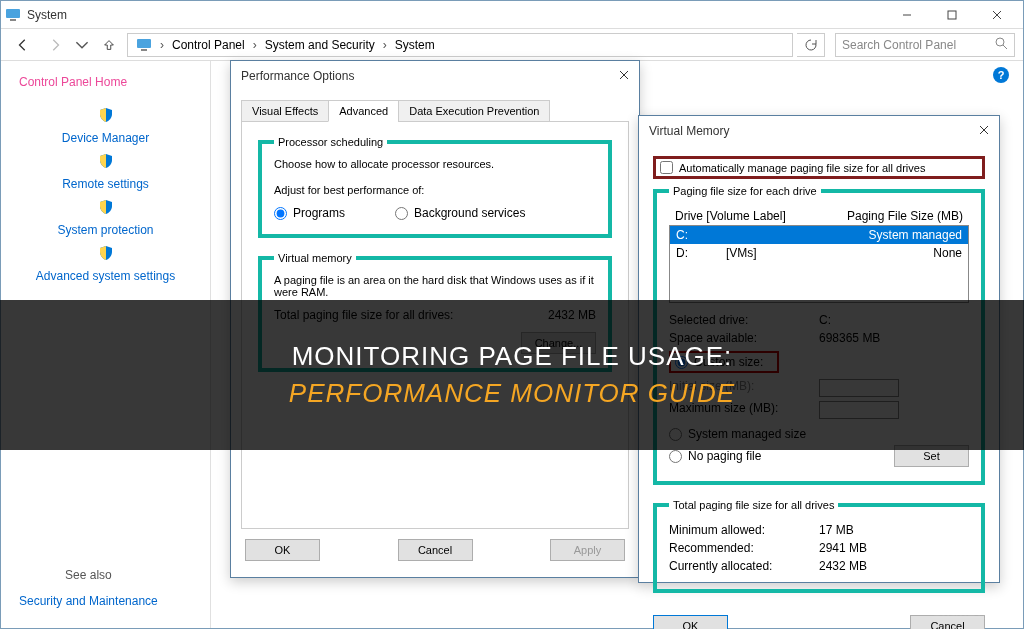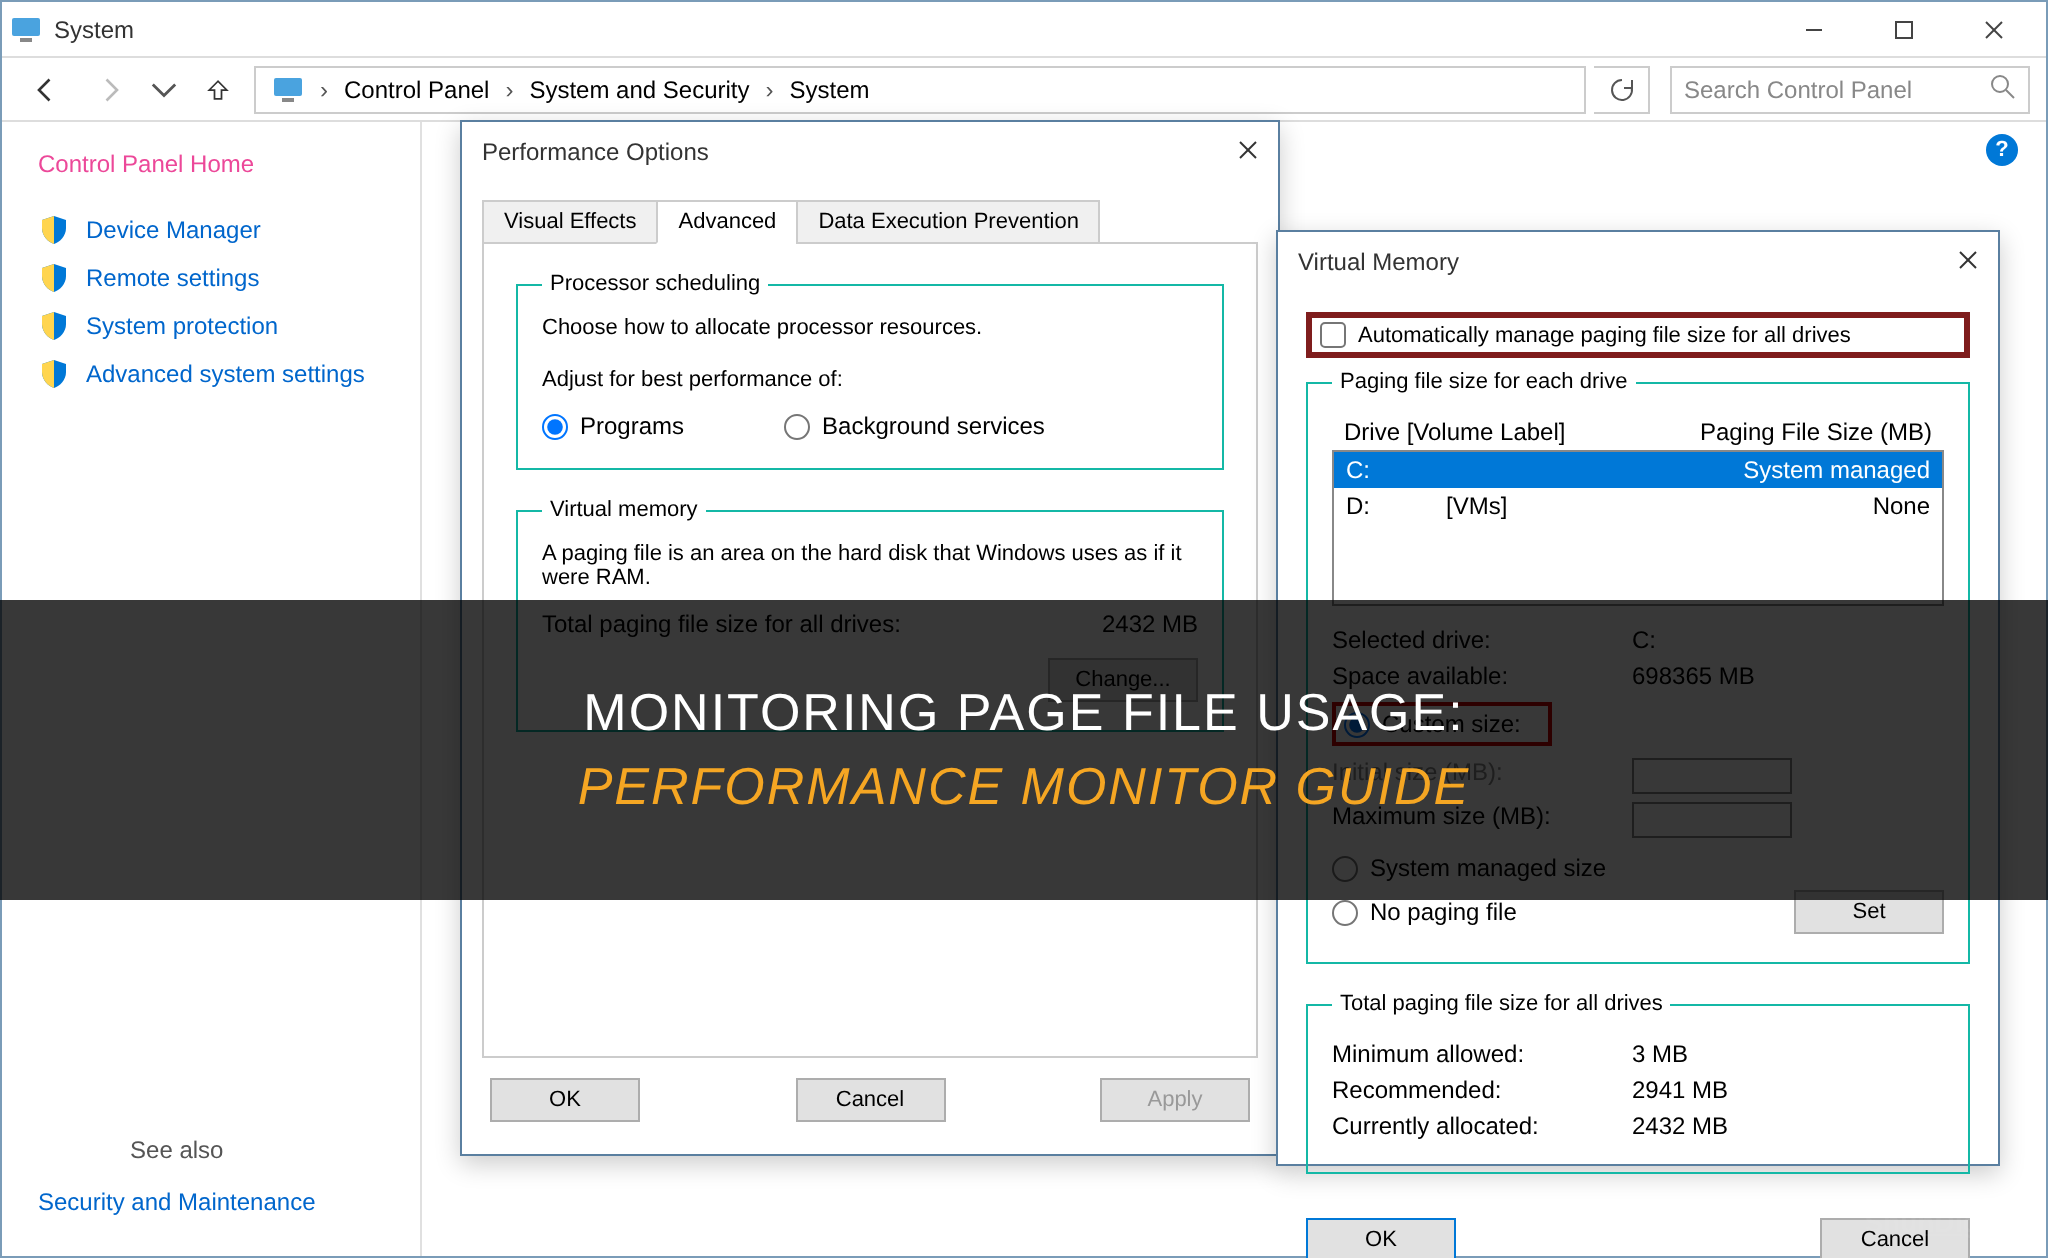--- a/index.html
+++ b/index.html
@@ -18,37 +18,37 @@
 .navbtn svg{width:14px;height:14px;}
 .breadcrumb{flex:1;height:24px;border:1px solid #ccc;display:flex;align-items:center;padding:0 2px;background:#fff;}
 .breadcrumb .seg{padding:0 6px;height:100%;display:flex;align-items:center;}
 .breadcrumb .chev{color:#555;padding:0 2px;}
 .refresh{width:28px;height:24px;border:1px solid #ccc;border-left:none;display:flex;align-items:center;justify-content:center;}
 .search{width:180px;height:24px;border:1px solid #ccc;margin-left:6px;display:flex;align-items:center;padding:0 6px;color:#888;position:relative;}
 .search .mag{position:absolute;right:6px;}
 .body{display:flex;height:calc(100% - 60px);}
 .sidebar{width:210px;padding:14px 18px;border-right:1px solid #e0e0e0;}
 .sidebar h3{color:#ec4899;font-weight:400;font-size:12px;margin-bottom:14px;}
-.side-link{display:flex;align-items:center;gap:8px;padding:4px 0;color:#0066cc;}
+.side-link{display:flex;align-items:center;gap:8px;padding:4px 0;color:#0066cc;flex-direction:column;}
 .shield{width:16px;height:16px;}
 .seealso{position:absolute;bottom:20px;left:18px;color:#555;text-align:center;}
 .seealso .sa{margin-top:12px;color:#0066cc;}
 .content{flex:1;padding:14px 20px;background:#fff;position:relative;color:#222;}
 .helpicn{position:absolute;right:14px;top:6px;width:16px;height:16px;background:#0078d7;color:#fff;border-radius:50%;display:flex;align-items:center;justify-content:center;font-weight:bold;font-size:11px;}
 .section-hdr{color:#003399;font-size:13px;margin:10px 0 6px;}
 
 #perf{left:230px;top:60px;width:410px;height:518px;}
 .dlg-title{height:30px;display:flex;align-items:center;padding:0 10px;font-size:12px;color:#333;}
 .dlg-title .x{margin-left:auto;}
 .tabs{display:flex;padding:8px 10px 0;}
 .tab{padding:4px 10px;border:1px solid #ccc;font-size:11px;background:#f0f0f0;position:relative;top:1px;}
 .tab.active{background:#fff;border-bottom-color:#fff;}
 .tab+.tab{margin-left:-1px;}
 .tabpane{margin:0 10px 10px;border:1px solid #ccc;padding:14px 16px;height:408px;}
-fieldset{border:1px solid #14b8a6;padding:10px 12px 14px;margin-bottom:14px;}
+fieldset{border:4px solid #14b8a6;padding:10px 12px 14px;margin-bottom:14px;}
 legend{font-size:11px;padding:0 4px;}
 .radio{display:flex;align-items:center;gap:6px;font-size:11px;}
 .dlg-buttons{display:flex;justify-content:space-between;gap:8px;padding:0 14px 10px;}
 .btn{min-width:75px;height:22px;border:1px solid #adadad;background:#e1e1e1;font-size:11px;display:flex;align-items:center;justify-content:center;}
 .btn.disabled{color:#999;}
 .btn.hl{border-color:#0078d7;}
 
 #vm{left:638px;top:115px;width:362px;height:468px;}
 #vm .inner{padding:10px 14px;}
 .check-row{border:3px solid #7f1d1d;padding:2px 4px;display:flex;align-items:center;gap:6px;margin-bottom:6px;}
@@ -313,21 +313,21 @@
             <input type="radio" style="">
             <span>No paging file</span>
           </label>
         <div class="btn">Set</div>
       </div>
     </fieldset>
     <fieldset>
       <legend>Total paging file size for all drives</legend>
       <div class="kv">
           <span class="k">Minimum allowed:</span>
-          <span>3 MB</span>
+          <span>17 MB</span>
         </div>
       <div class="kv">
           <span class="k">Recommended:</span>
           <span>2941 MB</span>
         </div>
       <div class="kv">
           <span class="k">Currently allocated:</span>
           <span>2432 MB</span>
         </div>
     </fieldset>

